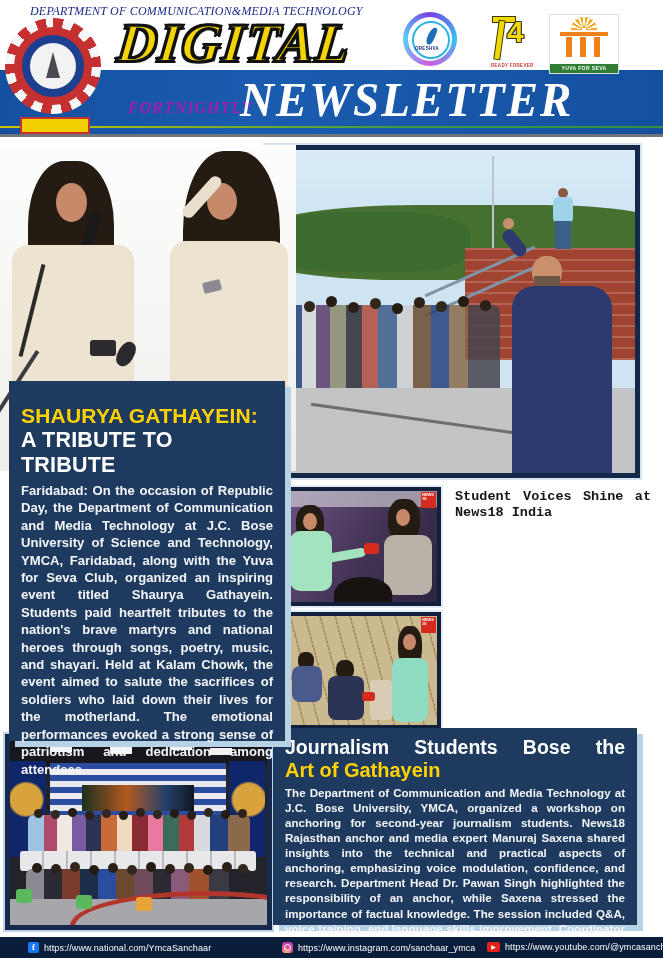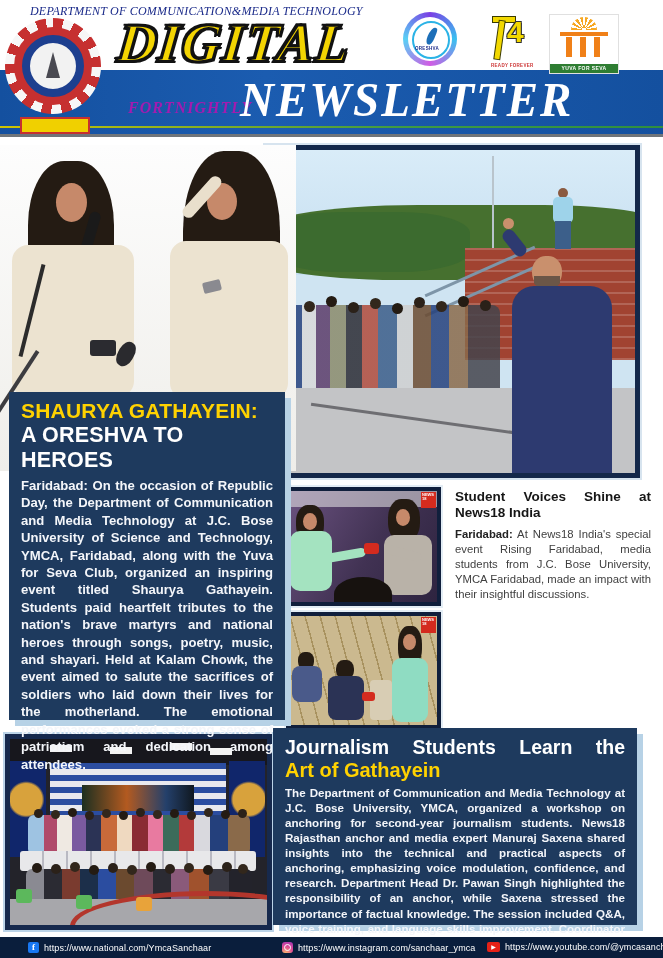--- a/index.html
+++ b/index.html
@@ -194,47 +194,44 @@
     <div class="abs" style="left:196px;top:26px;width:12px;height:52px;background:#e9dfcc;border-radius:6px;transform:rotate(42deg);"></div>
     <div class="abs sweater" style="left:170px;top:96px;width:118px;height:158px;"></div>
     <div class="abs" style="left:203px;top:136px;width:18px;height:11px;background:#8a8a90;border-radius:2px;transform:rotate(-14deg);"></div>
     <div class="abs jeans" style="left:180px;top:250px;width:98px;height:76px;"></div>
     <div class="abs" style="left:196px;top:252px;width:64px;height:7px;background:#1c1c1c;border-radius:3px;"></div>
 
     <div class="abs" style="left:36px;top:205px;width:4px;height:230px;background:#3c3c40;transform:rotate(33deg);transform-origin:top left;"></div>
     <div class="abs" style="left:118px;top:196px;width:16px;height:26px;background:#2a2a2e;border-radius:45%;transform:rotate(30deg);"></div>
   </div>
 
-  <div class="abs navy-panel" style="left:9px;top:392px;width:252px;height:314px;z-index:4;padding:7px 12px;">
+  <div class="abs navy-panel" style="left:9px;top:381px;width:252px;height:314px;z-index:4;padding:23px 12px;">
     <div class="panel-title-y">SHAURYA GATHAYEIN:</div>
-    <div class="panel-title-w">A ORESHVA TO HEROES</div>
+    <div class="panel-title-w">A TRIBUTE TO TRIBUTE</div>
     <div class="panel-body" style="margin-top:4px;">Faridabad: On the occasion of Republic Day, the Department of Communication and Media Technology at J.C. Bose University of Science and Technology, YMCA, Faridabad, along with the Yuva for Seva Club, organized an inspiring event titled Shaurya Gathayein. Students paid heartfelt tributes to the nation's brave martyrs and national heroes through songs, poetry, music, and shayari. Held at Kalam Chowk, the event aimed to salute the sacrifices of soldiers who laid down their lives for the motherland. The emotional performances evoked a strong sense of patriotism and dedication among attendees.</div>
   </div>
 
   <div class="abs framed-sm" style="left:286px;top:487px;width:147px;height:111px;
        background:linear-gradient(120deg,#6b5280,#413253 55%,#2e2440);">
     <div class="abs" style="left:0;top:0;width:100%;height:16px;background:rgba(235,235,235,.55);"></div>
     <div class="abs hair" style="left:6px;top:14px;width:28px;height:38px;"></div>
     <div class="abs head" style="left:13px;top:22px;width:14px;height:17px;"></div>
     <div class="abs" style="left:0px;top:40px;width:42px;height:60px;background:#a4e3c0;border-radius:10px;"></div>
     <div class="abs" style="left:32px;top:60px;width:44px;height:9px;background:#a4e3c0;border-radius:5px;transform:rotate(-10deg);"></div>
     <div class="abs hair" style="left:98px;top:8px;width:32px;height:44px;"></div>
     <div class="abs head" style="left:106px;top:18px;width:14px;height:17px;"></div>
     <div class="abs" style="left:94px;top:44px;width:48px;height:60px;background:#b9b2a8;border-radius:10px;"></div>
     <div class="abs" style="left:96px;top:58px;width:36px;height:9px;background:#b9b2a8;border-radius:5px;transform:rotate(14deg);"></div>
     <div class="abs" style="left:74px;top:52px;width:15px;height:11px;background:#d42b1e;border-radius:3px;"></div>
     <div class="abs" style="left:44px;top:86px;width:58px;height:34px;background:#17120f;border-radius:50% 50% 0 0;"></div>
     <div class="abs badge18" style="right:1px;top:1px;">NEWS18</div>
   </div>
 
-  <div class="abs" style="left:455px;top:489px;width:196px;">
+  <div class="abs" style="left:455px;top:489px;width:196px;font-family:Liberation Mono, monospace;">
     <div class="caption-title">Student Voices Shine at News18 India</div>
-    <div class="caption-body">
-      <span class="caption-lead">Faridabad:</span><span> At News18 India's special event Rising Faridabad, media students from J.C. Bose University, YMCA Faridabad, made an impact with their insightful discussions.</span>
-    </div>
   </div>
 
   <div class="abs framed-sm" style="left:286px;top:612px;width:147px;height:109px;
        background:#cbb98f;">
     <div class="abs" style="left:0;top:0;width:100%;height:100%;
          background:repeating-linear-gradient(75deg,transparent 0 13px,#a8925f 13px 14.5px);"></div>
     <div class="abs hair" style="left:8px;top:36px;width:16px;height:18px;"></div>
     <div class="abs" style="left:2px;top:50px;width:30px;height:36px;background:#4a5a8a;border-radius:8px;"></div>
     <div class="abs hair" style="left:46px;top:44px;width:18px;height:20px;"></div>
     <div class="abs" style="left:38px;top:60px;width:36px;height:44px;background:#2b3355;border-radius:8px;"></div>
@@ -273,21 +270,21 @@
          background:linear-gradient(90deg,#8a8a92 0 8%,#2b2b33 8% 16%,#7a3b2f 16% 24%,#1c2f4a 24% 32%,#2b4da0 32% 40%,#6b4a2f 40% 48%,#6e4a5a 48% 56%,#2b2b33 56% 64%,#8a5a7a 64% 72%,#a0522d 72% 81%,#3a3a44 81% 90%,#23232b 90% 100%);"></div>
     <div class="abs" style="left:22px;top:124px;width:10px;height:10px;border-radius:50%;background:#241b13;
          box-shadow:19px 1px 0 #2b2119,38px -1px 0 #32271c,57px 2px 0 #241b13,76px 0 0 #2b2119,95px 2px 0 #32271c,114px -1px 0 #241b13,133px 1px 0 #2b2119,152px 0 0 #32271c,171px 2px 0 #241b13,190px -1px 0 #2b2119,206px 1px 0 #32271c;"></div>
 
     <div class="abs" style="left:0;top:160px;width:100%;height:26px;background:#a7a7ab;"></div>
     <div class="abs" style="left:60px;top:152px;width:260px;height:60px;border:5px solid #b3362c;border-radius:50%;"></div>
     <div class="abs" style="left:6px;top:150px;width:16px;height:14px;background:#5cb85c;border-radius:3px;box-shadow:60px 6px 0 #5cb85c,120px 8px 0 #e8a33a;"></div>
   </div>
 
   <div class="abs navy-panel" style="left:273px;top:728px;width:340px;height:181px;padding:8px 12px;">
-    <div class="anchor-title-w">Journalism Students Learn the</div>
+    <div class="anchor-title-w">Journalism Students Bose the</div>
     <div class="anchor-title-y">Art of Gathayein</div>
     <div class="anchor-body">The Department of Communication and Media Technology at J.C. Bose University, YMCA, organized a workshop on anchoring for second-year journalism students. News18 Rajasthan anchor and media expert Manuraj Saxena shared insights into the technical and practical aspects of anchoring, emphasizing voice modulation, confidence, and research. Department Head Dr. Pawan Singh highlighted the responsibility of an anchor, while Saxena stressed the importance of factual knowledge. The session included Q&amp;A, voice training, and language skills improvement. Coordinator Dr. Sonia Hudda thanked Saxena, stating the workshop would inspire students to pursue anchoring. as a career.</div>
   </div>
 
   <div class="abs footer" style="left:0;top:937px;width:663px;height:21px;">
     <div class="abs" style="left:28px;top:5px;display:flex;align-items:center;gap:5px;">
       <span class="fb-ic">f</span>
       <span class="f-url">https://www.national.com/YmcaSanchaar</span>
     </div>
     <div class="abs" style="left:262px;top:5px;display:flex;align-items:center;gap:5px;padding-left:20px;">

